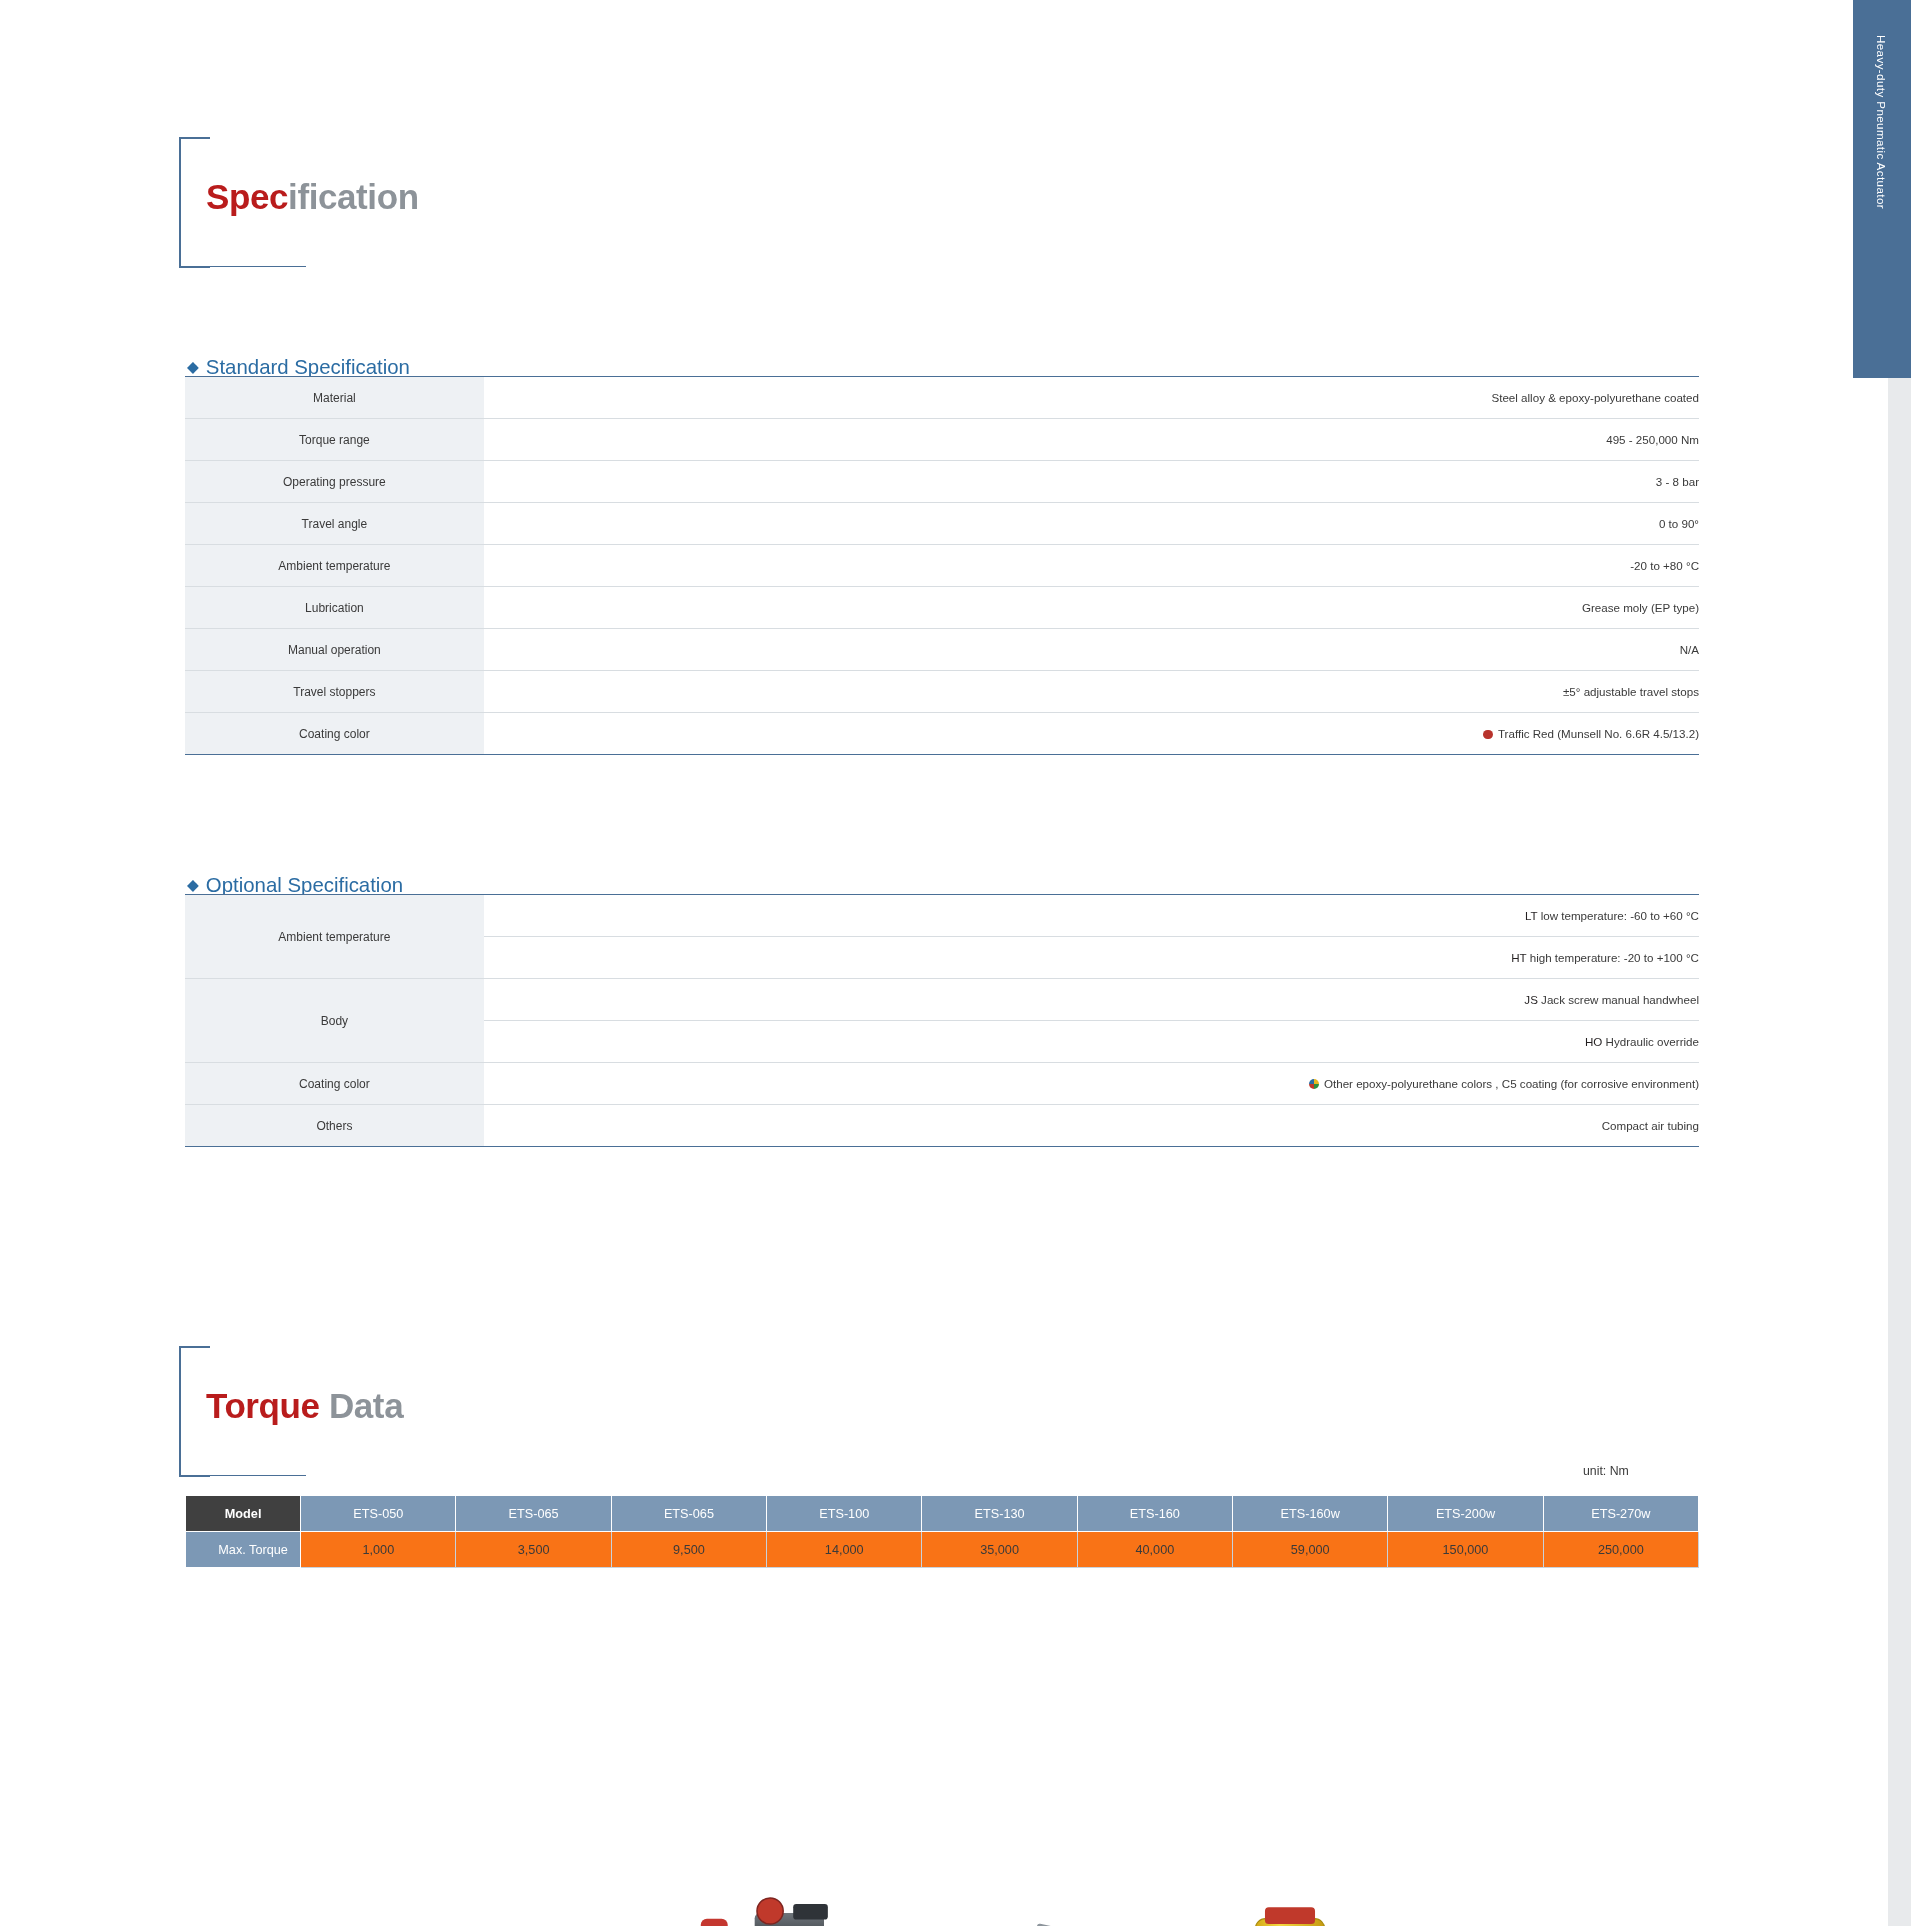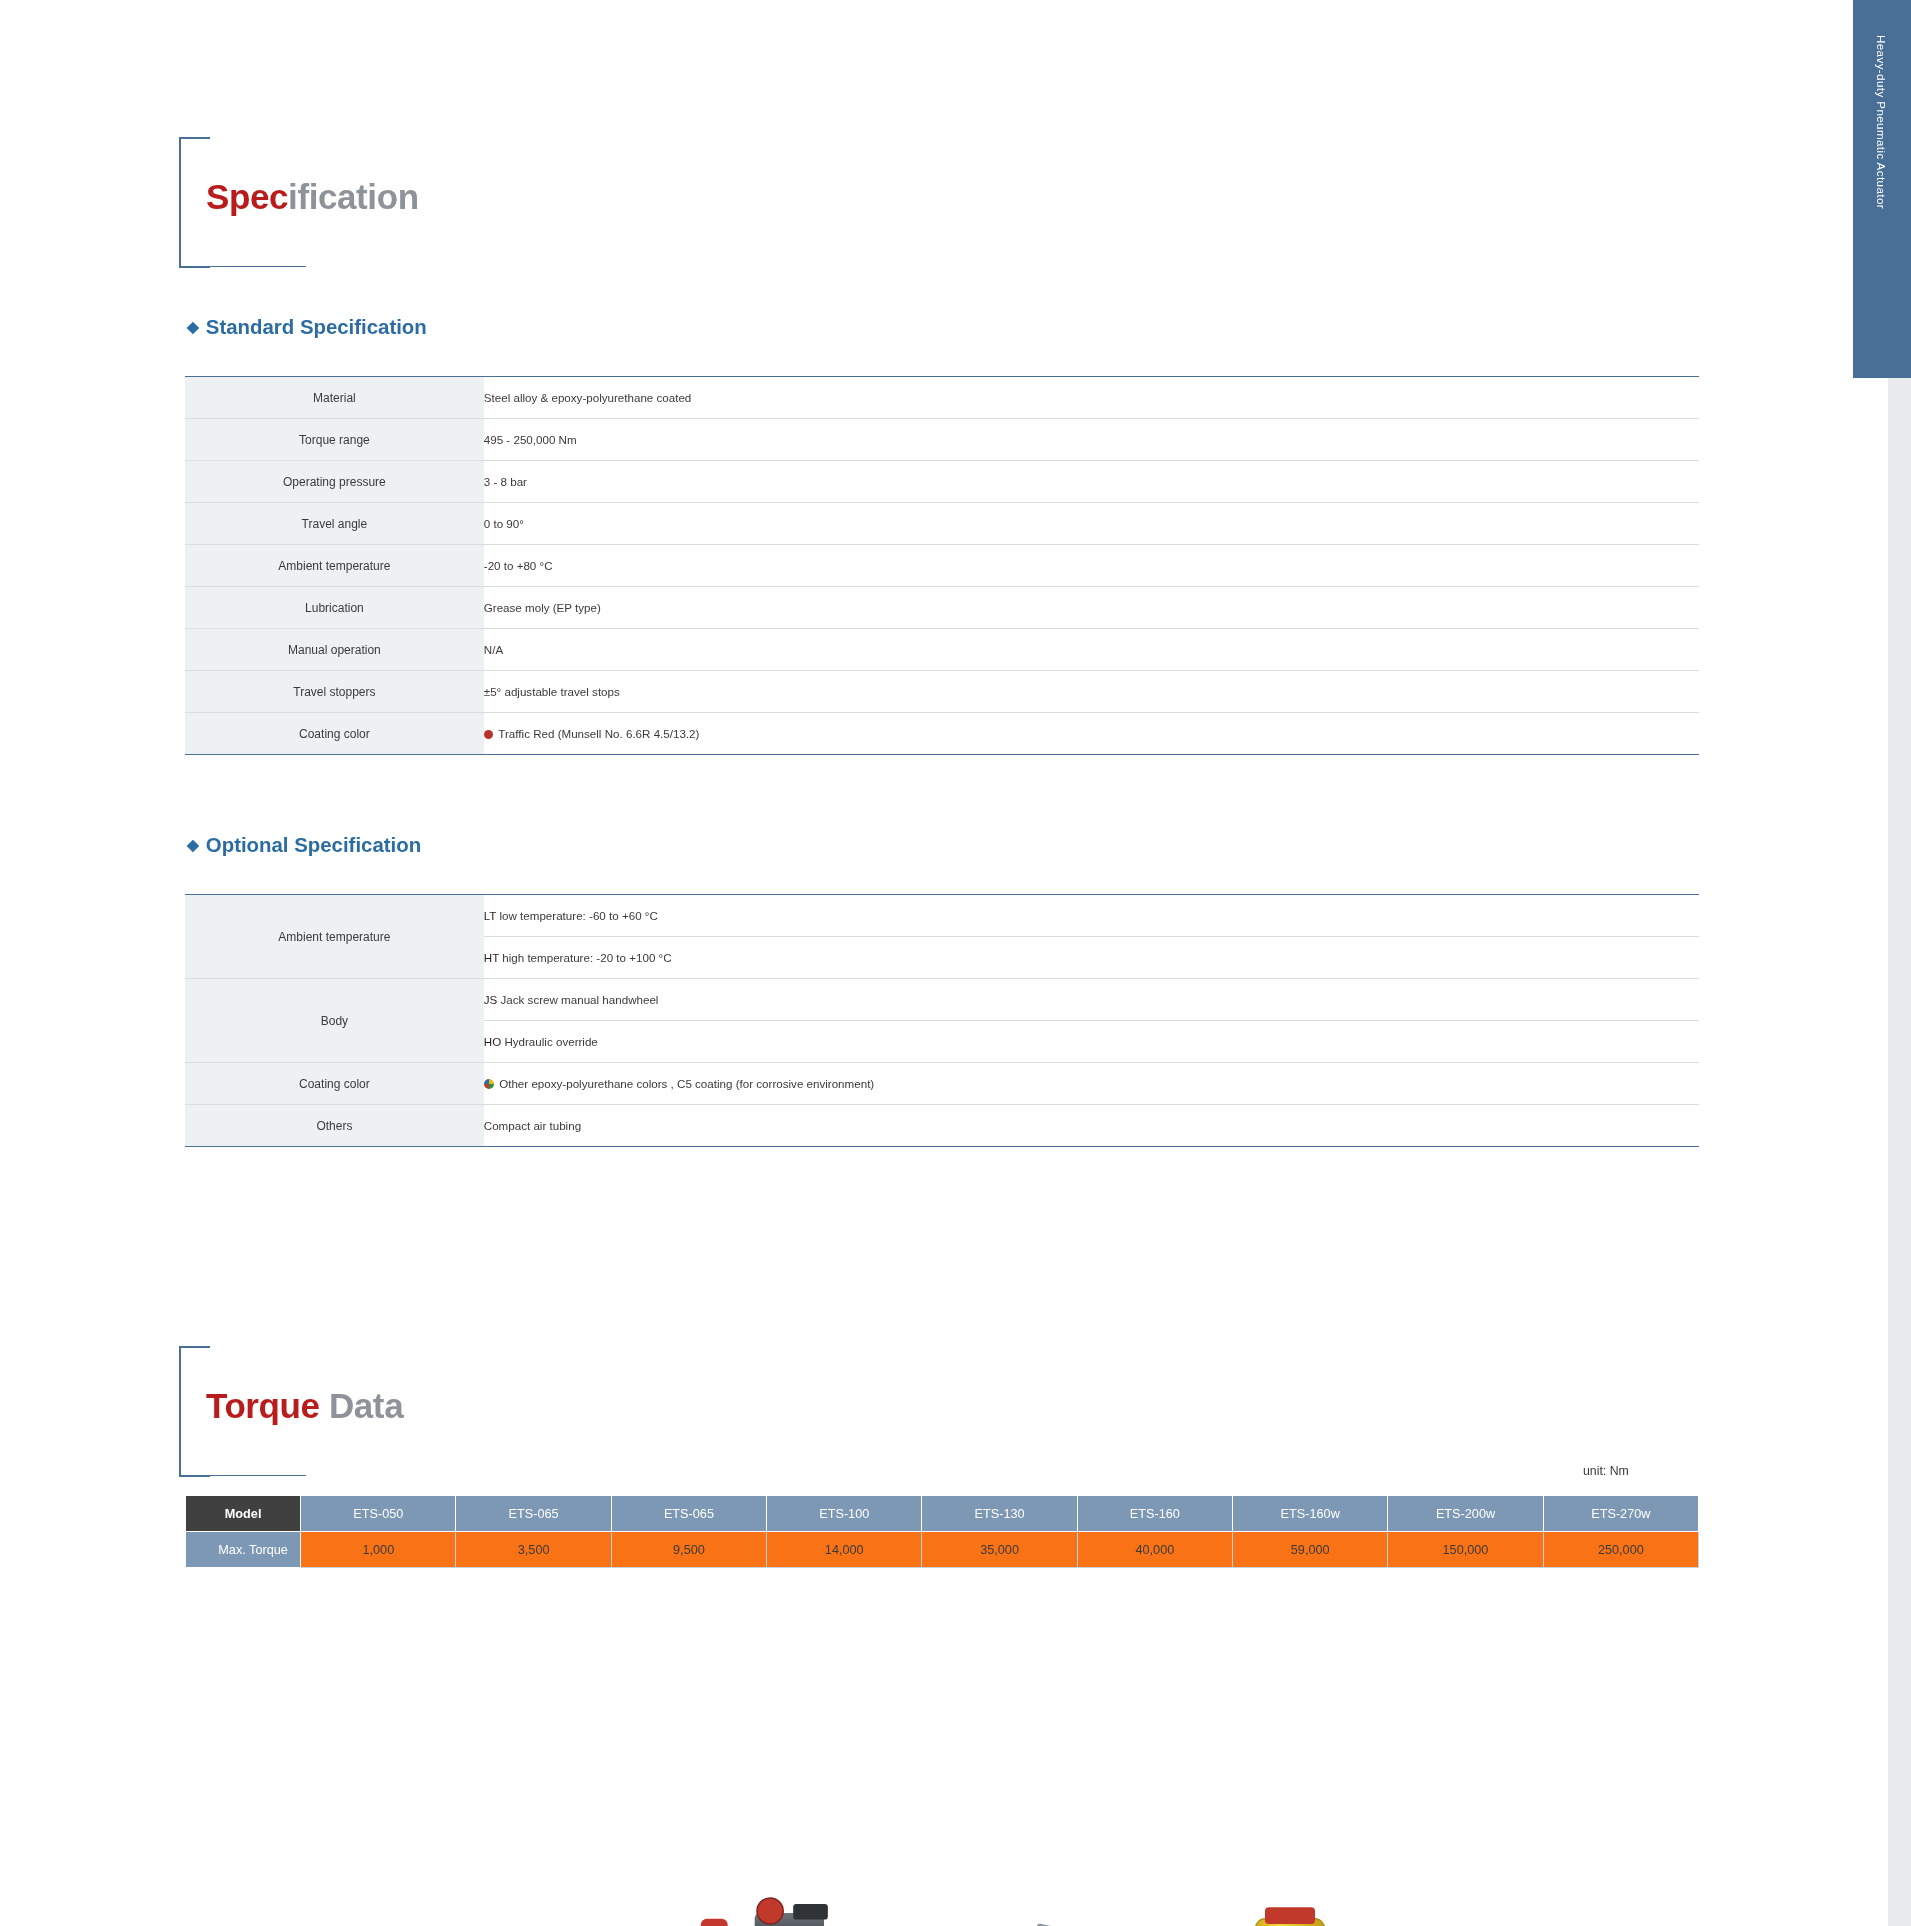--- a/index.html
+++ b/index.html
@@ -84,23 +84,24 @@
     letter-spacing: -0.4px;
     white-space: nowrap;
   }
   .sec-title .blue { color: #b91c1c; }
   .sec-title .grey { color: #8d9399; }
 
   
   .sub-head {
     position: absolute;
     font-size: 20.4px;
-    font-weight: bold;
+    font-weight: normal;
     color: #2b6ca3;
     white-space: nowrap;
+    margin-top: 40px;
   }
   .sub-head .dia {
     color: #2b6ca3;
     font-size: 15.4px;
     vertical-align: 1.9px;
     margin-right: 7px;
   }
 
   
   .spec-table {
@@ -121,23 +122,25 @@
     background: #eef1f4;
     text-align: center;
     font-size: 12px;
     color: #3a3a3a;
     height: 41px;
     padding: 0 3.9px;
     margin-left: 12px;
   }
   .spec-table td.k.tall { height: 82px; }
   .spec-table td.v {
+    padding-left: 13px;
     font-size: 11.6px;
     color: #3a3a3a;
     height: 41px;
+    text-align: right;
   }
   .spec-table td.v b { font-weight: normal; color: #231f20; }
   .dot-red {
     display: inline-block;
     width: 9.2px;
     height: 9.2px;
     border-radius: 50%;
     background: #b8332c;
     margin-right: 5.4px;
     vertical-align: -0.8px;

